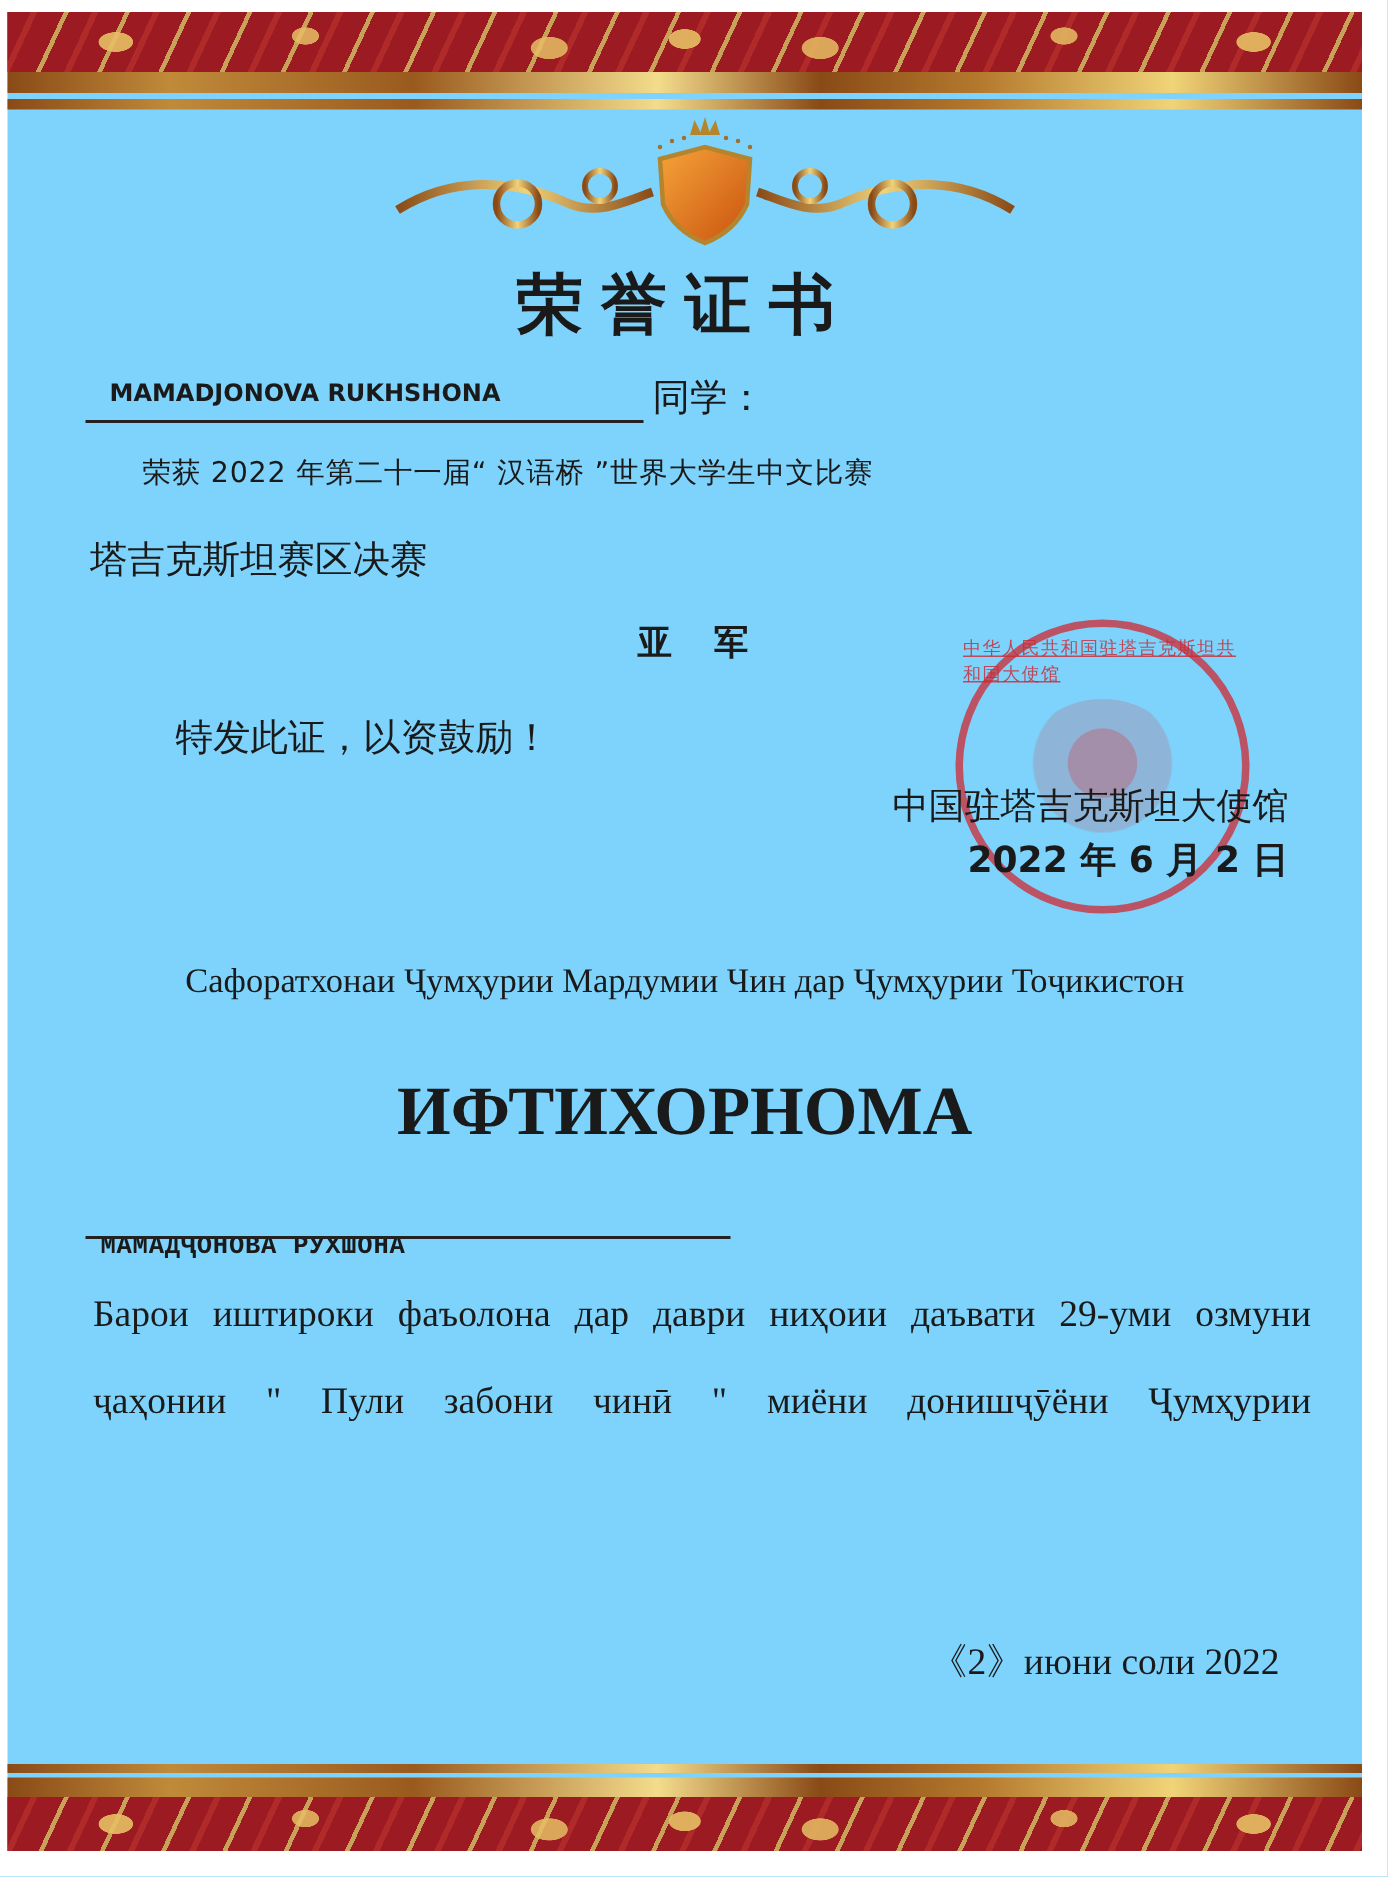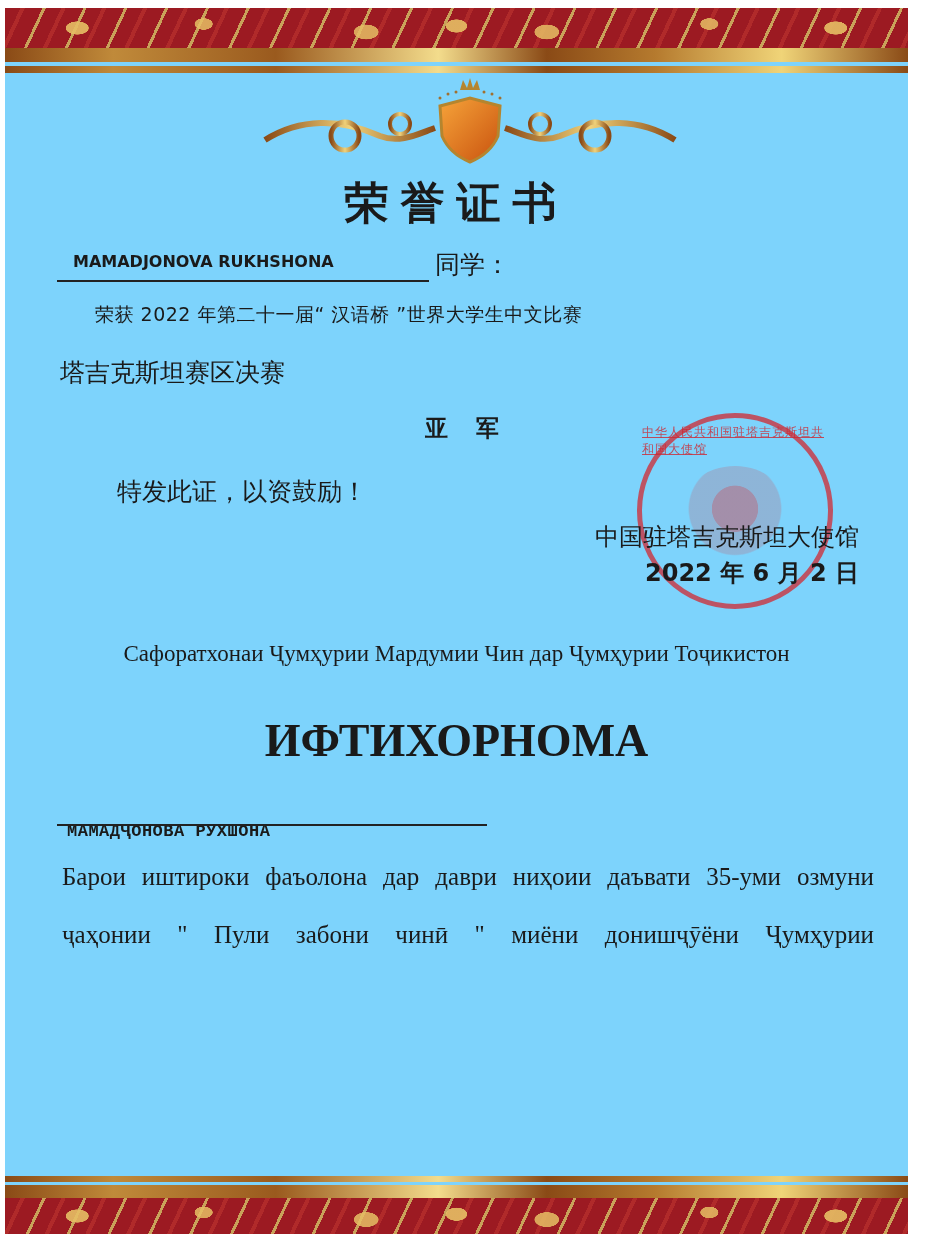--- a/index.html
+++ b/index.html
@@ -152,21 +152,22 @@
 
   <div class="abs embassy-cn">中国驻塔吉克斯坦大使馆</div>
   <div class="abs date-cn">2022 年 6 月 2 日</div>
 
   <div class="abs title-tj">ИФТИХОРНОМА</div>
   <div class="abs embassy-tj">Сафоратхонаи Ҷумҳурии Мардумии Чин дар Ҷумҳурии Тоҷикистон</div>
   <div class="abs name-tj">МАМАДҶОНОВА РУХШОНА</div>
   <div class="name-tj-line"></div>
 
   <div class="body-tj">
-    <span class="row">Барои иштироки фаъолона дар даври ниҳоии даъвати 35-уми озмуни</span>
+    <span class="row">Барои иштироки фаъолона дар даври ниҳоии даъвати 29-уми озмуни</span>
     <span class="row">ҷаҳонии " Пули забони чинӣ " миёни донишҷӯёни Ҷумҳурии</span>
   </div>
 
+  <div class="abs date-tj">《2》июни соли 2022</div>
 
   <div class="band-gold bot-gold2"></div>
   <div class="band-gold bot-gold1"></div>
   <div class="band-red bot-red"></div>
 </div>
 
 </body></html>

